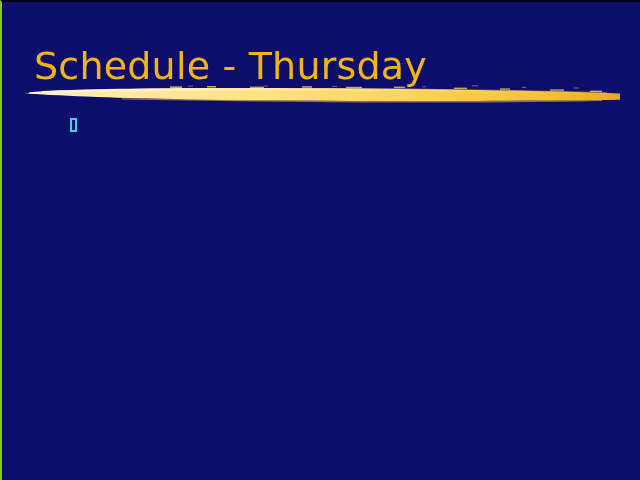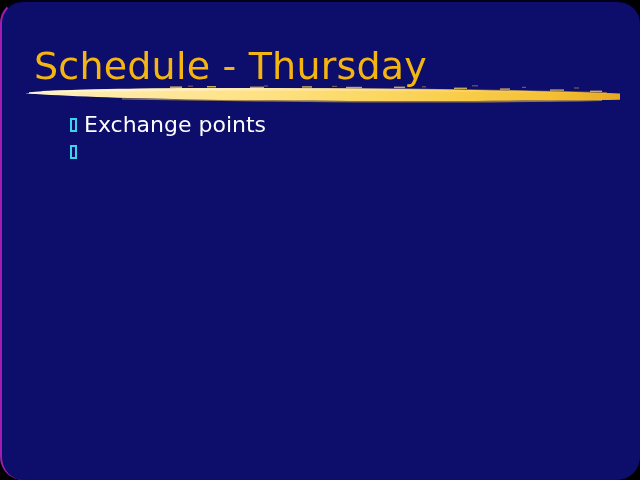--- a/index.html
+++ b/index.html
@@ -14,24 +14,23 @@
     overflow: hidden;
     font-family: "DejaVu Sans", sans-serif;
   }
 
   #slide {
     position: relative;
     width: 640px;
     height: 480px;
     background: #0d0d6b;
     box-sizing: border-box;
-    border-left: 2px solid #a21caf;
+    border-left: 2px solid #84cc16;
     border-top: 2px solid #000018;
     overflow: hidden;
-    border-radius: 23px;
   }
 
   
   #title {
     position: absolute;
     left: 32px;
     top: 42px;
     font-size: 38px;
     line-height: 44px;
     letter-spacing: 0.2px;
@@ -158,20 +157,16 @@
       <rect x="420" y="6.2" width="4" height="1.2"></rect>
       <rect x="470" y="5.2" width="6" height="1.2"></rect>
       <rect x="520" y="6.8" width="4" height="1.2"></rect>
       <rect x="572" y="7.4" width="5" height="1.2"></rect>
     </g>
   </svg>
 
   <ul id="bullets">
     <li class="bullet-row">
       <span class="tofu"></span>
-      <span class="bullet-text">Exchange points</span>
-    </li>
-    <li class="bullet-row">
-      <span class="tofu"></span>
     </li>
   </ul>
 
 </div>
 
 </body></html>

